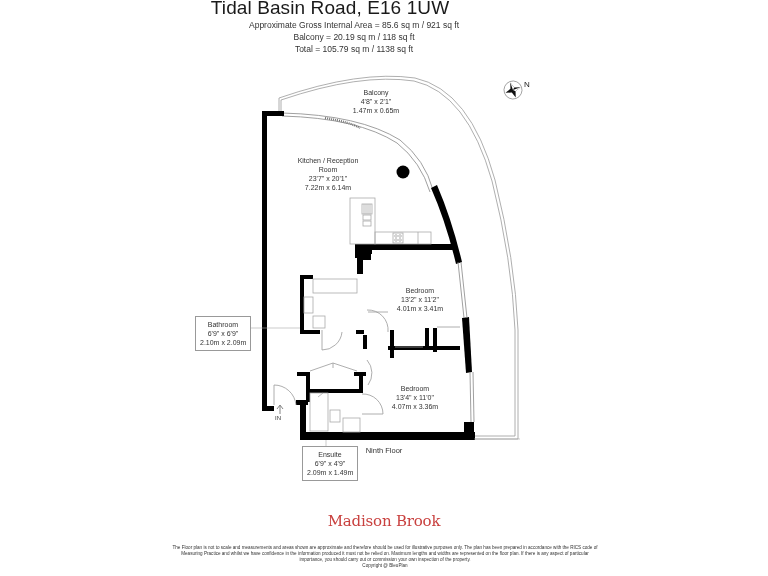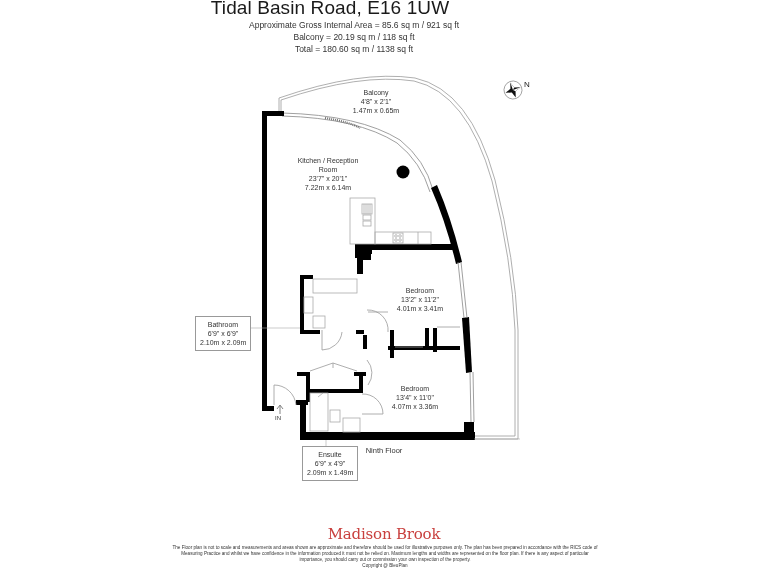--- a/index.html
+++ b/index.html
@@ -5,33 +5,33 @@
     html, body { margin: 0; padding: 0; background: #ffffff; }
     body { width: 768px; height: 576px; position: relative; overflow: hidden; font-family: "Liberation Sans", sans-serif; color: #222; }
     .header { position: absolute; left: 0; top: 0; width: 660px; text-align: center; }
     .title { font-size: 19px; line-height: 22px; margin-top: -3px; color: #1a1a1a; letter-spacing: 0.1px; }
     .area-line { font-size: 8.5px; line-height: 12px; color: #333; padding-left: 48px; }
     .plan { position: absolute; left: 0; top: 0; width: 768px; height: 576px; }
     .room-label { position: absolute; text-align: center; font-size: 7px; line-height: 9px; color: #333; white-space: nowrap; }
     .room-label span { display: block; }
     .boxed { border: 1px solid #999; background: #fff; padding: 3px 4px; }
     .floor-label { position: absolute; left: 0; width: 768px; top: 446px; text-align: center; font-size: 7.5px; color: #333; }
-    .brand { position: absolute; left: 0; width: 768px; top: 512px; text-align: center; font-family: "DejaVu Serif", serif; font-size: 15px; color: #c9413f; letter-spacing: -0.2px; margin-top: 13px; }
+    .brand { position: absolute; left: 0; width: 768px; top: 512px; text-align: center; font-family: "DejaVu Serif", serif; font-size: 15px; color: #c9413f; letter-spacing: -0.2px; }
     .disclaimer { position: absolute; left: 170px; width: 430px; top: 545px; text-align: center; font-size: 4.6px; line-height: 6px; color: #333; }
     .compass-n { position: absolute; left: 524px; top: 80px; font-size: 8px; color: #222; }
     .in-label { position: absolute; left: 275px; top: 415px; font-size: 6px; color: #333; }
   </style>
 </head>
 <body>
 
 <div class="header">
   <div class="title">Tidal Basin Road, E16 1UW</div>
   <div class="area-line">Approximate Gross Internal Area = 85.6 sq m / 921 sq ft</div>
   <div class="area-line">Balcony = 20.19 sq m / 118 sq ft</div>
-  <div class="area-line">Total = 180.60 sq m / 1138 sq ft</div>
+  <div class="area-line">Total = 105.79 sq m / 1138 sq ft</div>
 </div>
 
 <svg class="plan" viewBox="0 0 768 576" xmlns="http://www.w3.org/2000/svg">
 
   <g fill="none" stroke="#9a9a9a" stroke-width="0.8">
     <path d="M279,112 L279,98 Q360,70 415,78 Q470,90 495,180 Q515,260 518,330 L518,439 L462,439"></path>
     <path d="M281,112 L281,100 Q360,73 414,81 Q467,93 492,181 Q512,260 515,330 L515,436 L462,436"></path>
   </g>
 
   <g fill="none" stroke="#888" stroke-width="0.8">

